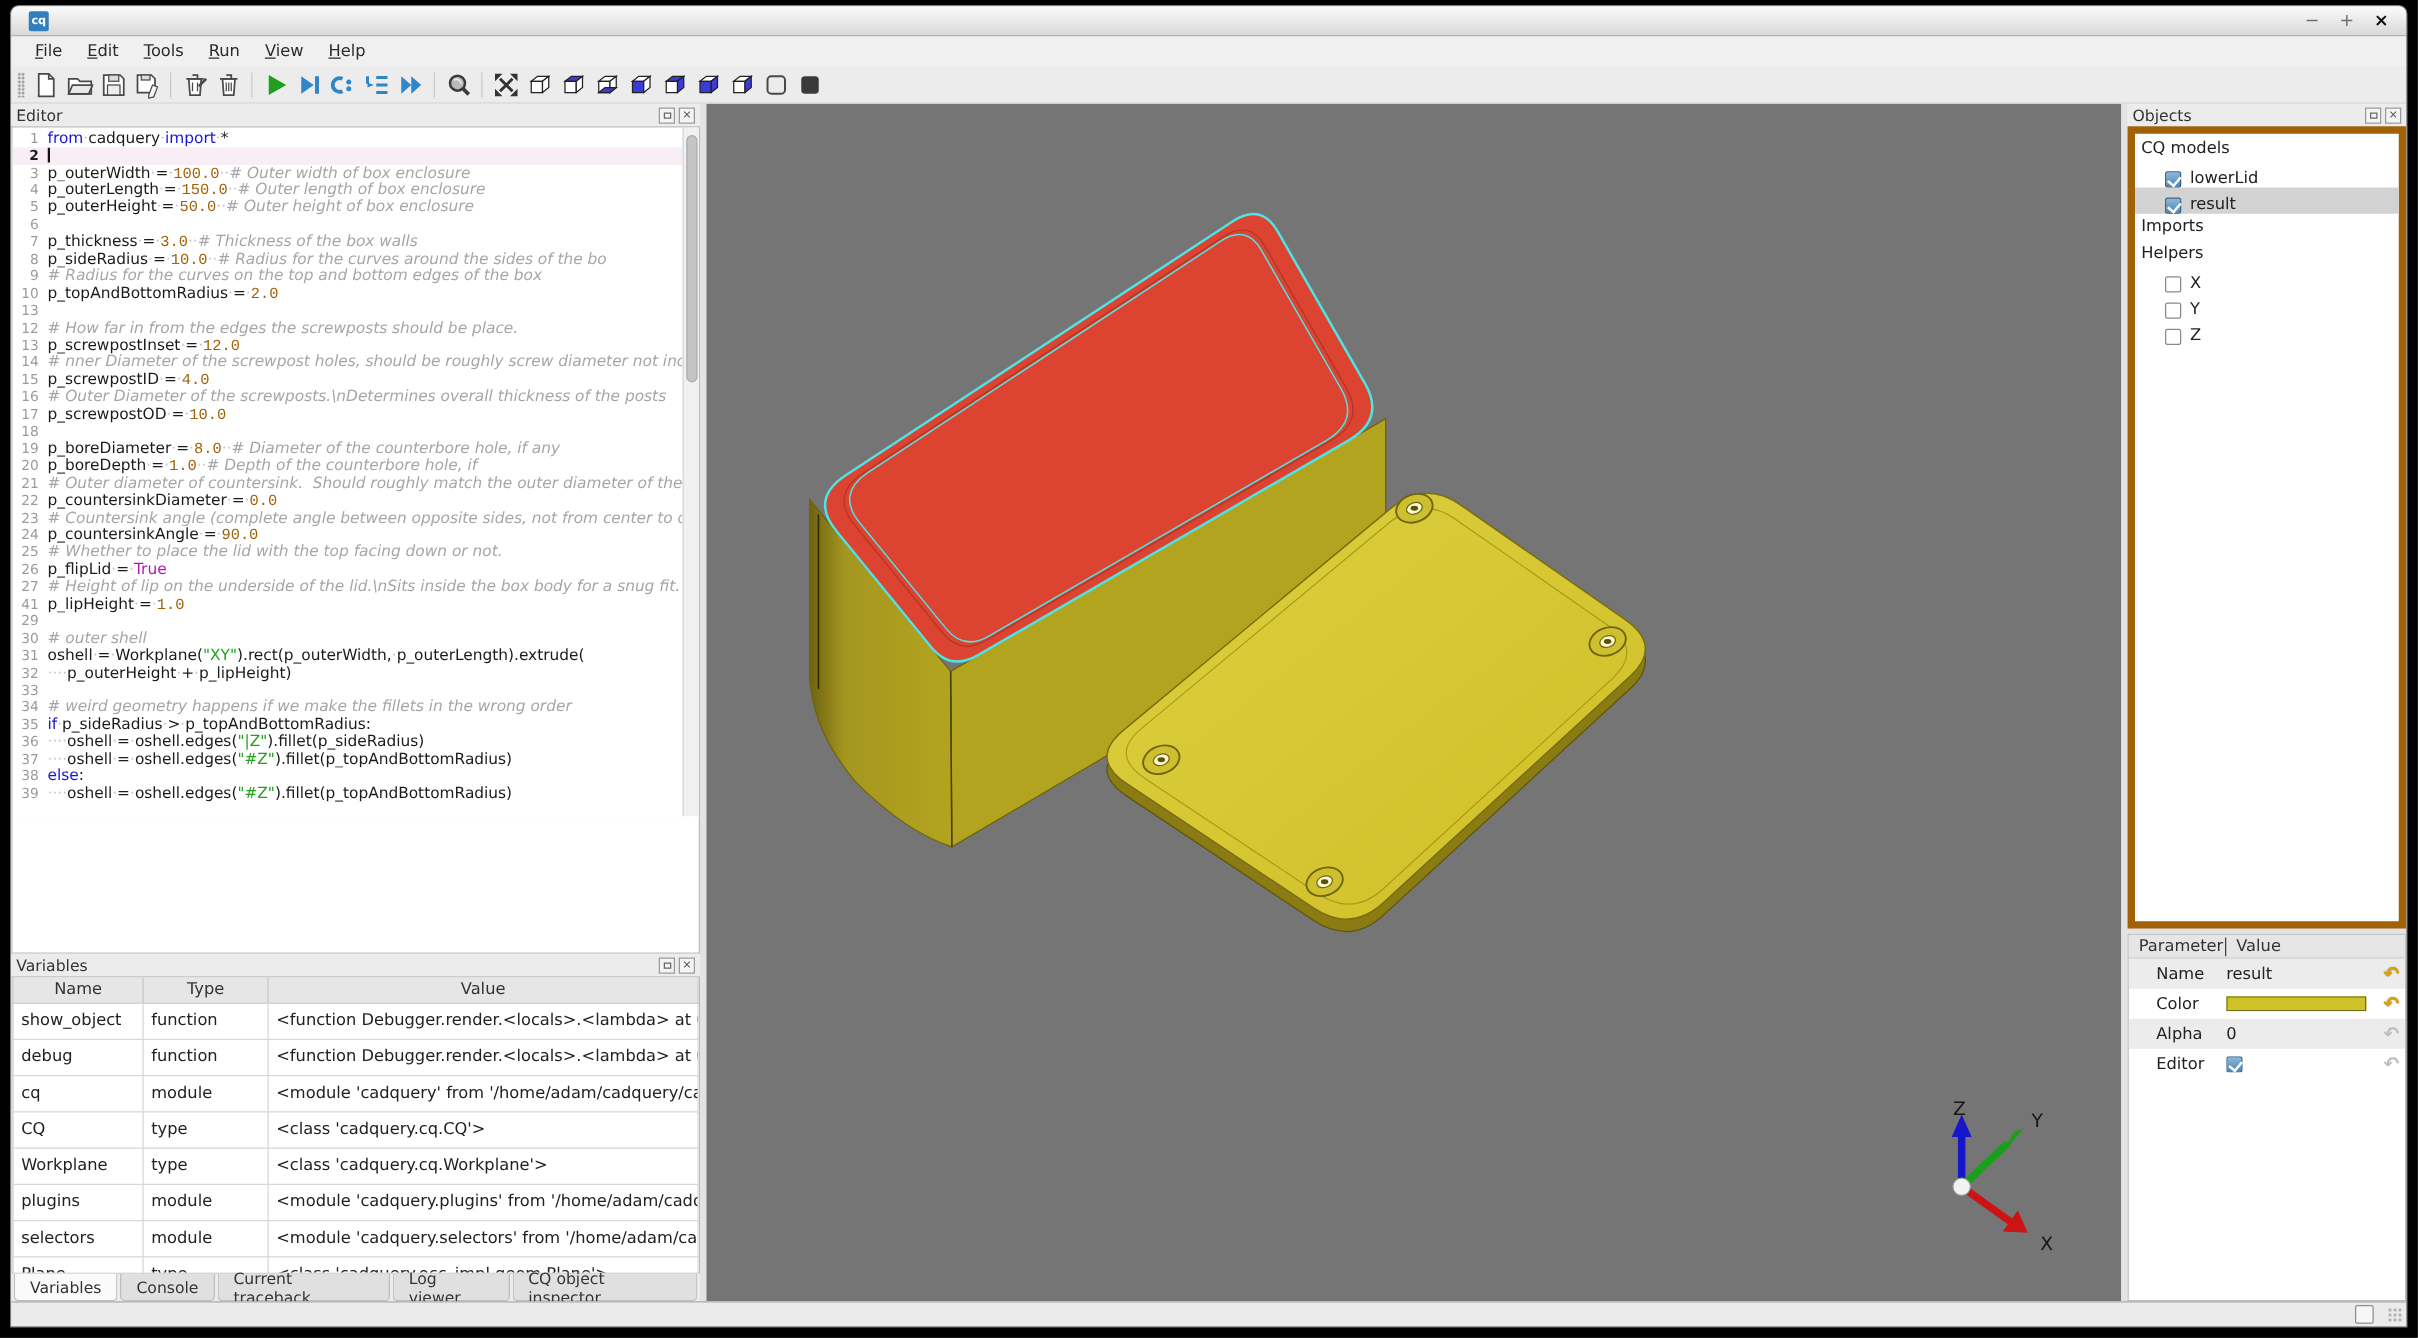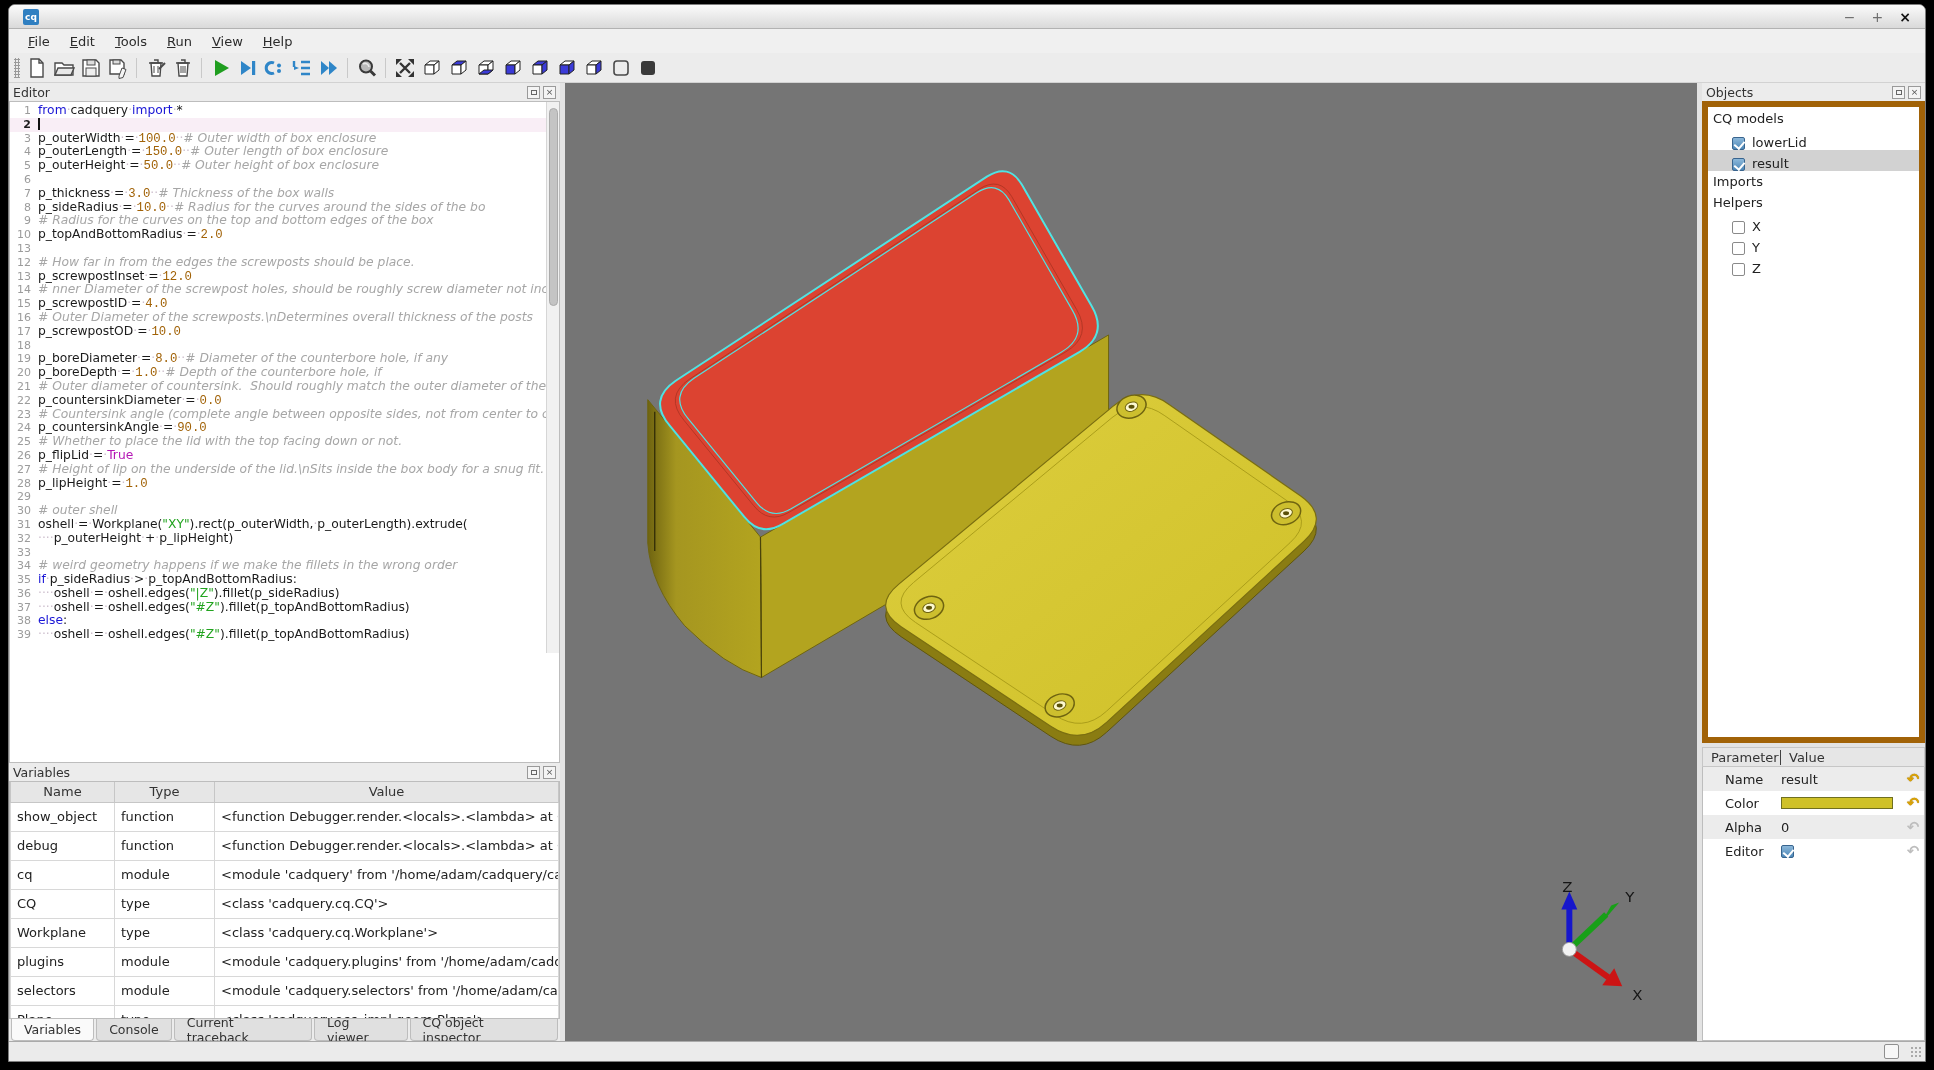--- a/index.html
+++ b/index.html
@@ -333,21 +333,21 @@
               <div class="code-line"><span class="ln">18</span><span class="lc"></span></div>
               <div class="code-line"><span class="ln">19</span><span class="lc"><span class="tk-t">p_boreDiameter</span><span class="tk-w">·</span><span class="tk-t">=</span><span class="tk-w">·</span><span class="tk-n">8.0</span><span class="tk-w">··</span><span class="tk-c"># Diameter of the counterbore hole, if any</span></span></div>
               <div class="code-line"><span class="ln">20</span><span class="lc"><span class="tk-t">p_boreDepth</span><span class="tk-w">·</span><span class="tk-t">=</span><span class="tk-w">·</span><span class="tk-n">1.0</span><span class="tk-w">··</span><span class="tk-c"># Depth of the counterbore hole, if</span></span></div>
               <div class="code-line"><span class="ln">21</span><span class="lc"><span class="tk-c"># Outer diameter of countersink.  Should roughly match the outer diameter of the screw head</span></span></div>
               <div class="code-line"><span class="ln">22</span><span class="lc"><span class="tk-t">p_countersinkDiameter</span><span class="tk-w">·</span><span class="tk-t">=</span><span class="tk-w">·</span><span class="tk-n">0.0</span></span></div>
               <div class="code-line"><span class="ln">23</span><span class="lc"><span class="tk-c"># Countersink angle (complete angle between opposite sides, not from center to one side)</span></span></div>
               <div class="code-line"><span class="ln">24</span><span class="lc"><span class="tk-t">p_countersinkAngle</span><span class="tk-w">·</span><span class="tk-t">=</span><span class="tk-w">·</span><span class="tk-n">90.0</span></span></div>
               <div class="code-line"><span class="ln">25</span><span class="lc"><span class="tk-c"># Whether to place the lid with the top facing down or not.</span></span></div>
               <div class="code-line"><span class="ln">26</span><span class="lc"><span class="tk-t">p_flipLid</span><span class="tk-w">·</span><span class="tk-t">=</span><span class="tk-w">·</span><span class="tk-b">True</span></span></div>
               <div class="code-line"><span class="ln">27</span><span class="lc"><span class="tk-c"># Height of lip on the underside of the lid.\nSits inside the box body for a snug fit.</span></span></div>
-              <div class="code-line"><span class="ln">28</span><span class="lc"><span class="tk-t">p_lipHeight</span><span class="tk-w">·</span><span class="tk-t">=</span><span class="tk-w">·</span><span class="tk-n">1.0</span></span></div>
+              <div class="code-line"><span class="ln">41</span><span class="lc"><span class="tk-t">p_lipHeight</span><span class="tk-w">·</span><span class="tk-t">=</span><span class="tk-w">·</span><span class="tk-n">1.0</span></span></div>
               <div class="code-line"><span class="ln">29</span><span class="lc"></span></div>
               <div class="code-line"><span class="ln">30</span><span class="lc"><span class="tk-c"># outer shell</span></span></div>
               <div class="code-line"><span class="ln">31</span><span class="lc"><span class="tk-t">oshell</span><span class="tk-w">·</span><span class="tk-t">=</span><span class="tk-w">·</span><span class="tk-t">Workplane(</span><span class="tk-s">"XY"</span><span class="tk-t">).rect(p_outerWidth,</span><span class="tk-w">·</span><span class="tk-t">p_outerLength).extrude(</span></span></div>
               <div class="code-line"><span class="ln">32</span><span class="lc"><span class="tk-w">····</span><span class="tk-t">p_outerHeight</span><span class="tk-w">·</span><span class="tk-t">+</span><span class="tk-w">·</span><span class="tk-t">p_lipHeight)</span></span></div>
               <div class="code-line"><span class="ln">33</span><span class="lc"></span></div>
               <div class="code-line"><span class="ln">34</span><span class="lc"><span class="tk-c"># weird geometry happens if we make the fillets in the wrong order</span></span></div>
               <div class="code-line"><span class="ln">35</span><span class="lc"><span class="tk-k">if</span><span class="tk-w">·</span><span class="tk-t">p_sideRadius</span><span class="tk-w">·</span><span class="tk-t">&gt;</span><span class="tk-w">·</span><span class="tk-t">p_topAndBottomRadius:</span></span></div>
               <div class="code-line"><span class="ln">36</span><span class="lc"><span class="tk-w">····</span><span class="tk-t">oshell</span><span class="tk-w">·</span><span class="tk-t">=</span><span class="tk-w">·</span><span class="tk-t">oshell.edges(</span><span class="tk-s">"|Z"</span><span class="tk-t">).fillet(p_sideRadius)</span></span></div>
               <div class="code-line"><span class="ln">37</span><span class="lc"><span class="tk-w">····</span><span class="tk-t">oshell</span><span class="tk-w">·</span><span class="tk-t">=</span><span class="tk-w">·</span><span class="tk-t">oshell.edges(</span><span class="tk-s">"#Z"</span><span class="tk-t">).fillet(p_topAndBottomRadius)</span></span></div>
               <div class="code-line"><span class="ln">38</span><span class="lc"><span class="tk-k">else</span><span class="tk-t">:</span></span></div>

